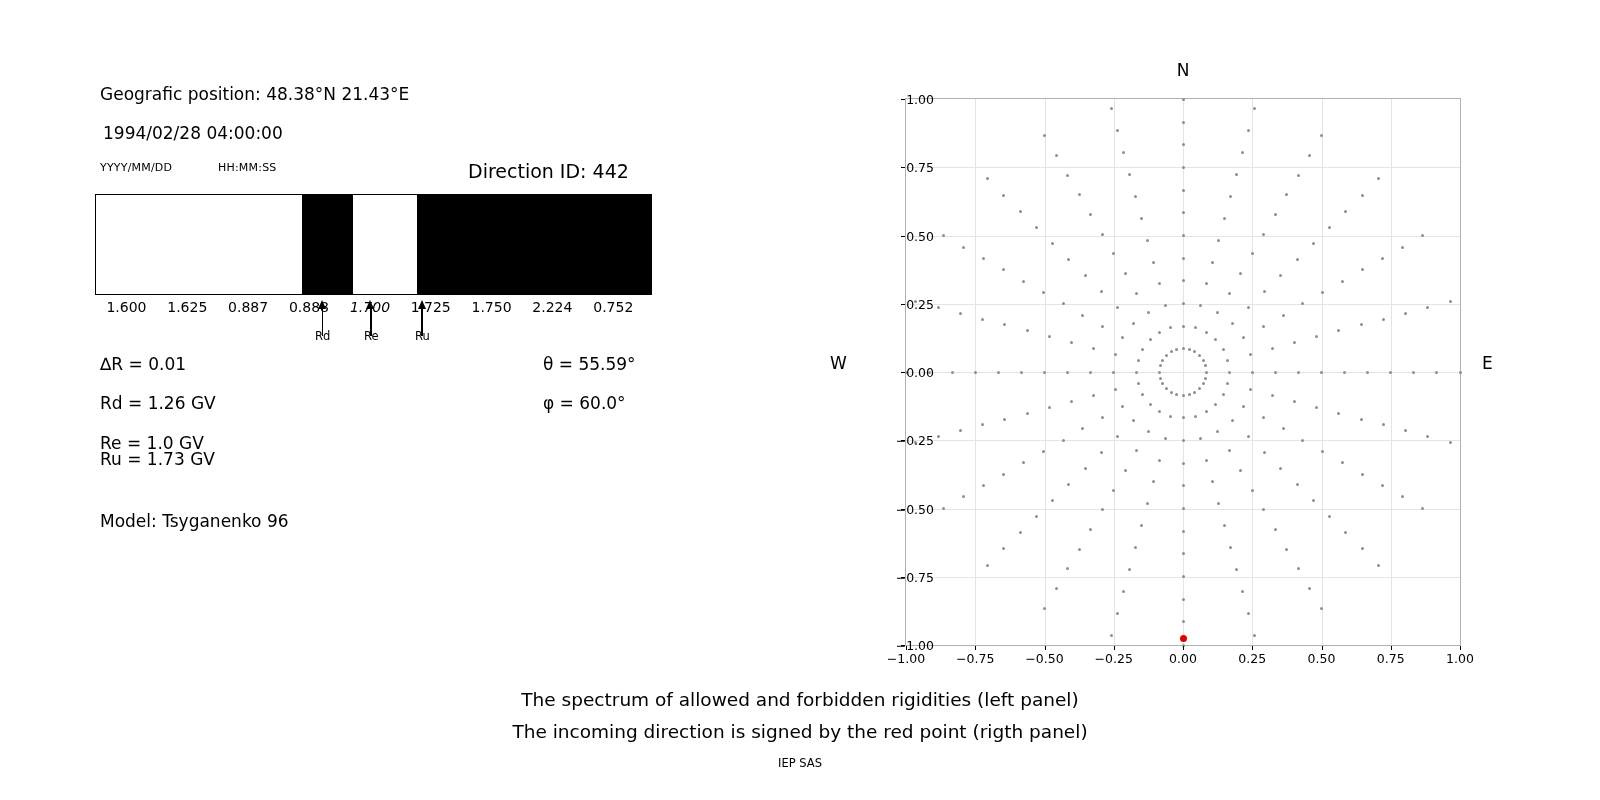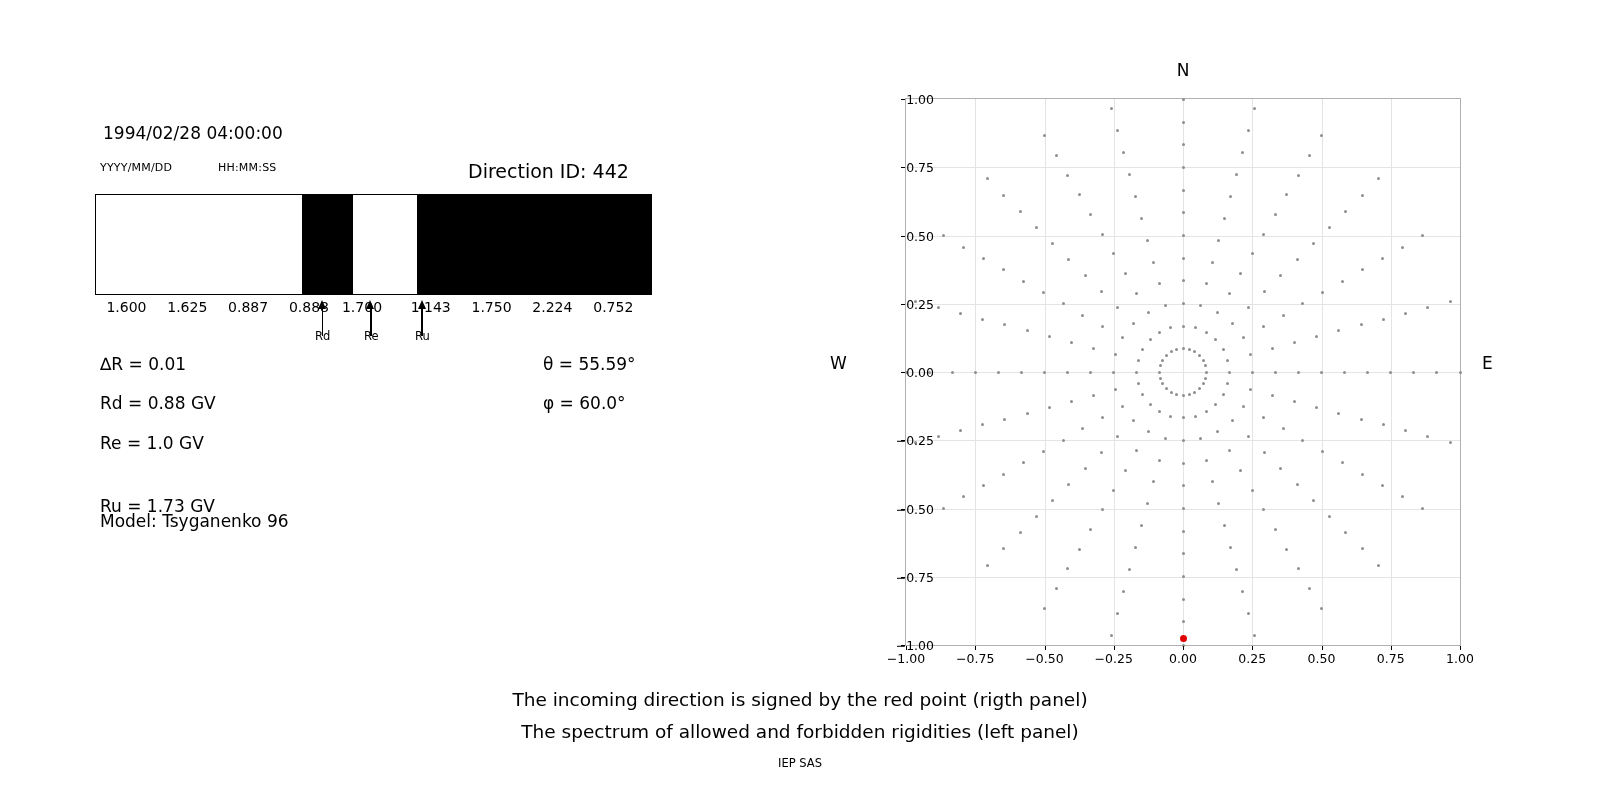--- a/index.html
+++ b/index.html
@@ -43,21 +43,21 @@
     border-bottom:9px solid #000;
   }
   .marker-label{position:absolute;top:329px;font-size:11.5px;transform:translateX(-50%);white-space:nowrap;}
 
   
   .info-left{left:100px;font-size:17px;white-space:nowrap;}
   .info-right{left:543px;font-size:17px;white-space:nowrap;}
   #info-dr{top:354px;}
   #info-rd{top:393px;}
   #info-re{top:433px;}
-  #info-ru{top:496px;}
+  #info-ru{top:449px;}
   #info-model{top:511px;}
   #info-theta{top:354px;}
   #info-phi{top:393px;}
 
   
   #right-panel{left:820px;top:60px;width:760px;height:600px;}
   #plot-box{
     position:absolute;left:85px;top:38px;width:556px;height:548px;
     border:1px solid #b0b0b0;box-sizing:border-box;background:#ffffff;
   }
@@ -81,46 +81,47 @@
   
   #caption{left:0;top:684px;width:1600px;text-align:center;}
   #caption .cap-line{font-size:18.5px;line-height:32px;}
   #footer{left:0;top:756px;width:1600px;text-align:center;font-size:11.5px;}
 </style>
 </head>
 <body>
 
 <div class="abs" id="left-panel">
 
+  <div class="abs" id="geo-position">Geografic position: 48.38°N 21.43°E</div>
   <div class="abs" id="datetime">1994/02/28 04:00:00</div>
   <div class="abs" id="date-format-label">YYYY/MM/DD</div>
   <div class="abs" id="time-format-label">HH:MM:SS</div>
   <div class="abs" id="direction-id">Direction ID: 442</div>
 
   <div class="abs" id="spectrum-wrap">
     <div id="spectrum-bar">
         <div class="band" style="left: 205.691px; width: 51.1184px;"></div>
         <div class="band" style="left: 321.316px; width: 233.684px;"></div>
       </div>
   </div>
 
   <div class="abs" id="spectrum-axis">
       <div class="xtick" style="left: 31.4276px;">1.600</div>
       <div class="xtick" style="left: 92.2829px;">1.625</div>
       <div class="xtick" style="left: 153.138px;">0.887</div>
       <div class="xtick" style="left: 213.993px;">0.888</div>
-      <div class="xtick" style="left: 267px;">1.700</div>
-      <div class="xtick" style="left: 335.704px;">1.143</div>
+      <div class="xtick" style="left: 275px; font-style: italic;">1.700</div>
+      <div class="xtick" style="left: 335.704px;">1.725</div>
       <div class="xtick" style="left: 396.559px;">1.750</div>
       <div class="xtick" style="left: 457.414px;">2.224</div>
       <div class="xtick" style="left: 518.27px;">0.752</div>
     </div>
 
   <div class="abs info-left" id="info-dr">∆R = 0.01</div>
-  <div class="abs info-left" id="info-rd">Rd = 0.88 GV</div>
+  <div class="abs info-left" id="info-rd">Rd = 1.26 GV</div>
   <div class="abs info-left" id="info-re">Re = 1.0 GV</div>
   <div class="abs info-left" id="info-ru">Ru = 1.73 GV</div>
   <div class="abs info-left" id="info-model">Model: Tsyganenko 96</div>
   <div class="abs info-right" id="info-theta">θ = 55.59°</div>
   <div class="abs info-right" id="info-phi">φ = 60.0°</div>
 <div class="marker-arrow" style="left: 315.599px;">
       <div class="head"></div>
       <div class="shaft"></div>
     </div>
     <div class="marker-label" style="left: 322.599px;">Rd</div>
@@ -478,16 +479,16 @@
     <div class="tickmark y" style="top: 243.75px;"></div>
     <div class="ytick-lbl" style="top: 175.5px;">0.50</div>
     <div class="tickmark y" style="top: 175.5px;"></div>
     <div class="ytick-lbl" style="top: 107.25px;">0.75</div>
     <div class="tickmark y" style="top: 107.25px;"></div>
     <div class="ytick-lbl" style="top: 39px;">1.00</div>
     <div class="tickmark y" style="top: 39px;"></div>
   </div>
 
 <div class="abs" id="caption">
+  <div class="cap-line">The spectrum of allowed and forbidden rigidities (left panel)</div>
   <div class="cap-line">The incoming direction is signed by the red point (rigth panel)</div>
-  <div class="cap-line">The spectrum of allowed and forbidden rigidities (left panel)</div>
 </div>
 <div class="abs" id="footer">IEP SAS</div>
 
 </body></html>

